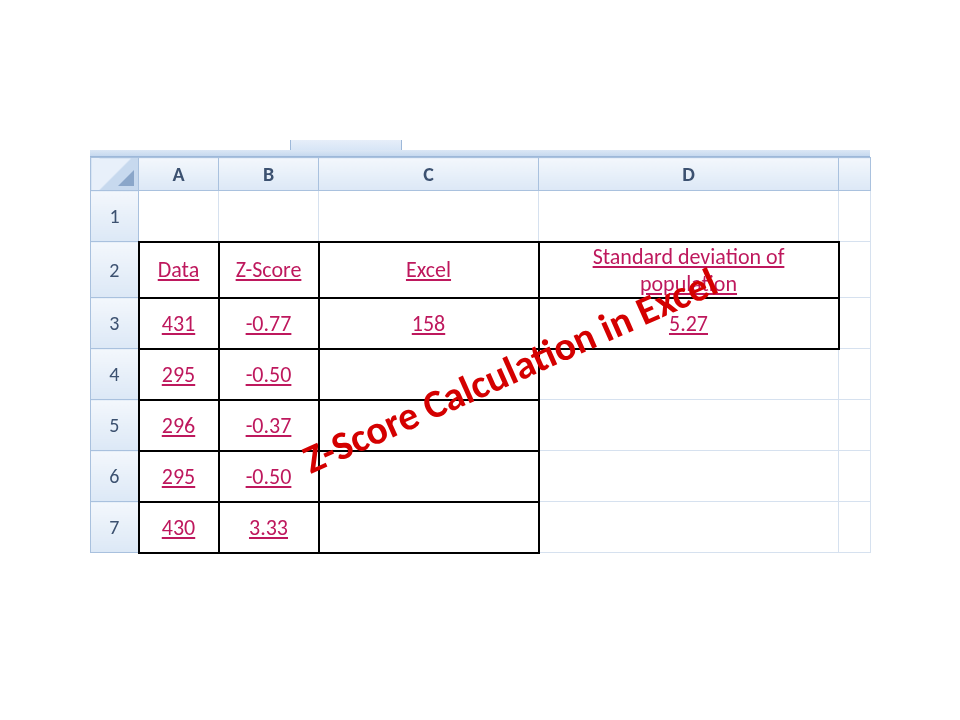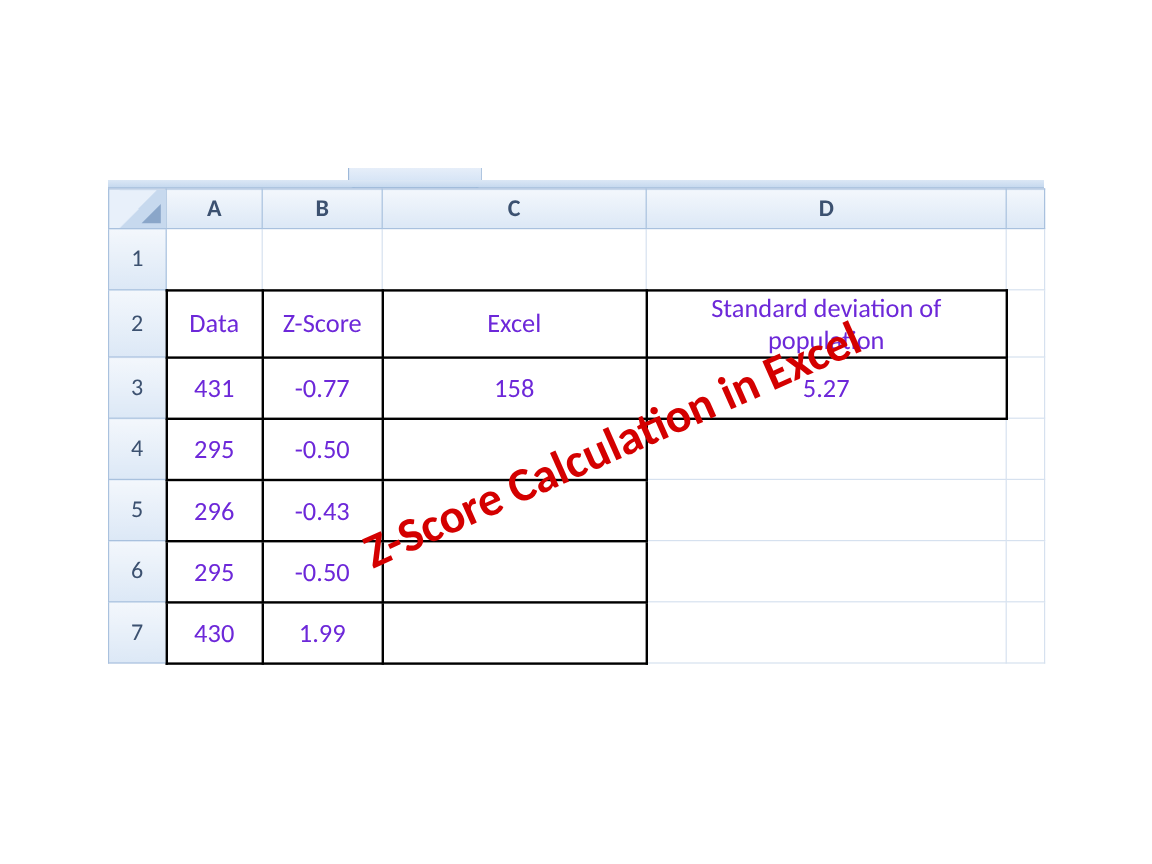--- a/index.html
+++ b/index.html
@@ -79,24 +79,25 @@
     text-align: center;
     font-size: 20px;
     color: #3c5170;
     height: 48px;
   }
   
   td.cell {
     border: 1px solid #d6e1ef;
     height: 48px;
     font-size: 22px;
-    color: #6d28d9;
+    color: #be185d;
     text-align: center;
     padding: 0 6px;
     background: #fff;
+    text-decoration: underline;
   }
   
   td.bordered {
     border: 2px solid #000;
   }
   
   td.tail {
     border-left: 1px solid #a9c1de;
     background: #fff;
   }
@@ -181,39 +182,39 @@
         <td class="cell bordered">295</td>
         <td class="cell bordered">-0.50</td>
         <td class="cell bordered"></td>
         <td class="cell"></td>
         <td class="cell tail"></td>
       </tr>
 
       <tr>
         <td class="rowhdr">5</td>
         <td class="cell bordered">296</td>
-        <td class="cell bordered">-0.43</td>
+        <td class="cell bordered">-0.37</td>
         <td class="cell bordered"></td>
         <td class="cell"></td>
         <td class="cell tail"></td>
       </tr>
 
       <tr>
         <td class="rowhdr">6</td>
         <td class="cell bordered">295</td>
         <td class="cell bordered">-0.50</td>
         <td class="cell bordered"></td>
         <td class="cell"></td>
         <td class="cell tail"></td>
       </tr>
 
       <tr>
         <td class="rowhdr">7</td>
         <td class="cell bordered">430</td>
-        <td class="cell bordered">1.99</td>
+        <td class="cell bordered">3.33</td>
         <td class="cell bordered"></td>
         <td class="cell"></td>
         <td class="cell tail"></td>
       </tr>
     </tbody>
       </table>
   </div>
 
   <div class="watermark">
     <span>Z-Score Calculation in Excel</span>

